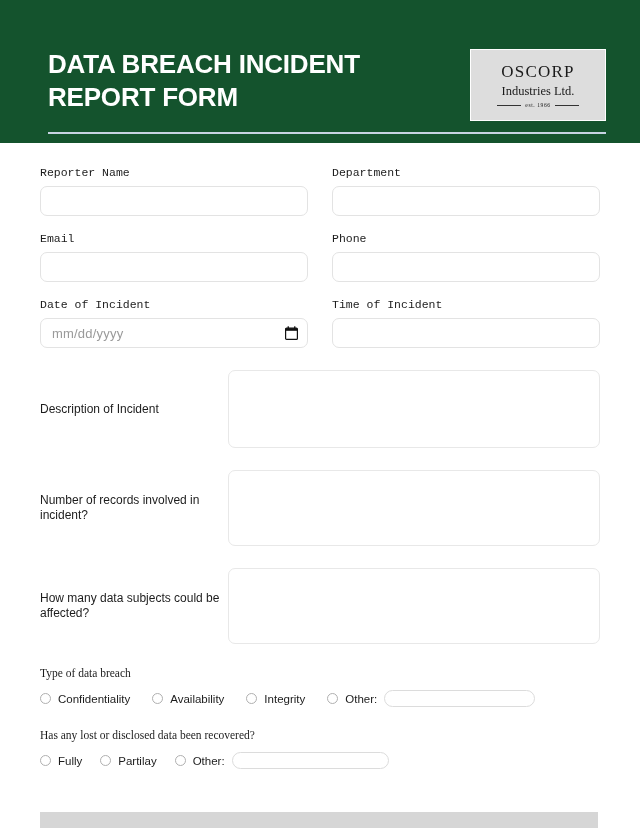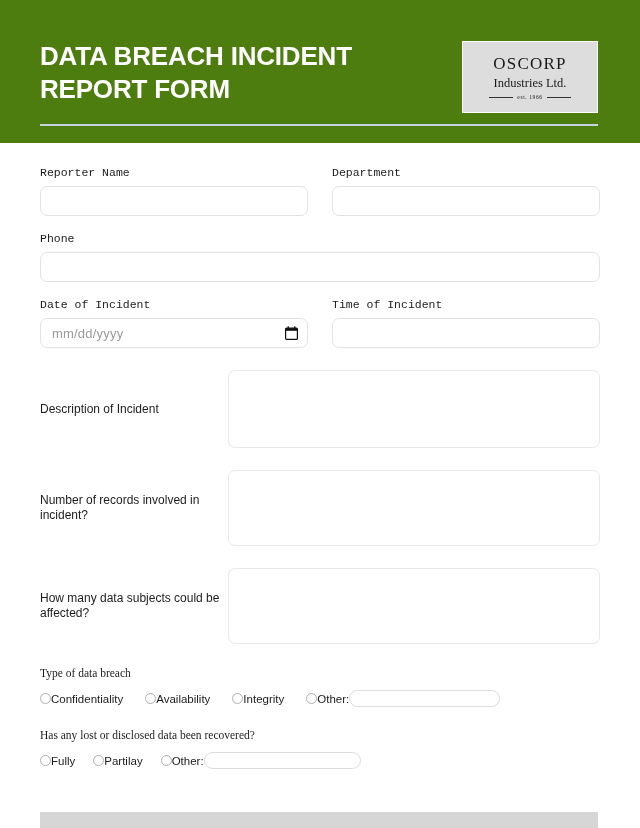--- a/index.html
+++ b/index.html
@@ -11,22 +11,22 @@
     overflow: hidden;
   }
 
   .page { position: relative; width: 640px; height: 828px; background: #fff; }
 
   
   .header {
     position: relative;
     width: 640px;
     height: 143px;
-    background: #4d7c0f;
-    padding: 0;
+    background: #14532d;
+    padding: 8px;
   }
   .header-inner {
     position: relative;
     height: 100%;
     padding: 0 42px;
   }
   .header-title {
     position: absolute;
     left: 40px;
     top: 40px;
@@ -181,20 +181,21 @@
     line-height: 15px;
     font-family: Liberation Serif, serif;
   }
   .radio-row {
     display: flex;
     align-items: center;
   }
   .radio-opt {
     display: flex;
     align-items: center;
+    gap: 7px;
     margin-right: 22px;
     white-space: nowrap;
   }
   .radio-opt:last-child { margin-right: 0; }
   .radio-dot {
     width: 11px;
     height: 11px;
     border: 1px solid #b0b0b0;
     border-radius: 50%;
     background: #fff;
@@ -264,20 +265,24 @@
         <div class="label">Reporter Name</div>
         <input class="field" type="text" value="" style="">
       </div>
       <div class="grid-col">
         <div class="label">Department</div>
         <input class="field" type="text" value="" style="">
       </div>
     </div>
 
     <div class="grid-row row-email">
+      <div class="grid-col">
+        <div class="label">Email</div>
+        <input class="field" type="text" value="" style="">
+      </div>
       <div class="grid-col">
         <div class="label">Phone</div>
         <input class="field" type="text" value="" style="">
       </div>
     </div>
 
     <div class="grid-row row-date">
       <div class="grid-col">
         <div class="label">Date of Incident</div>
         <div class="date-field">

